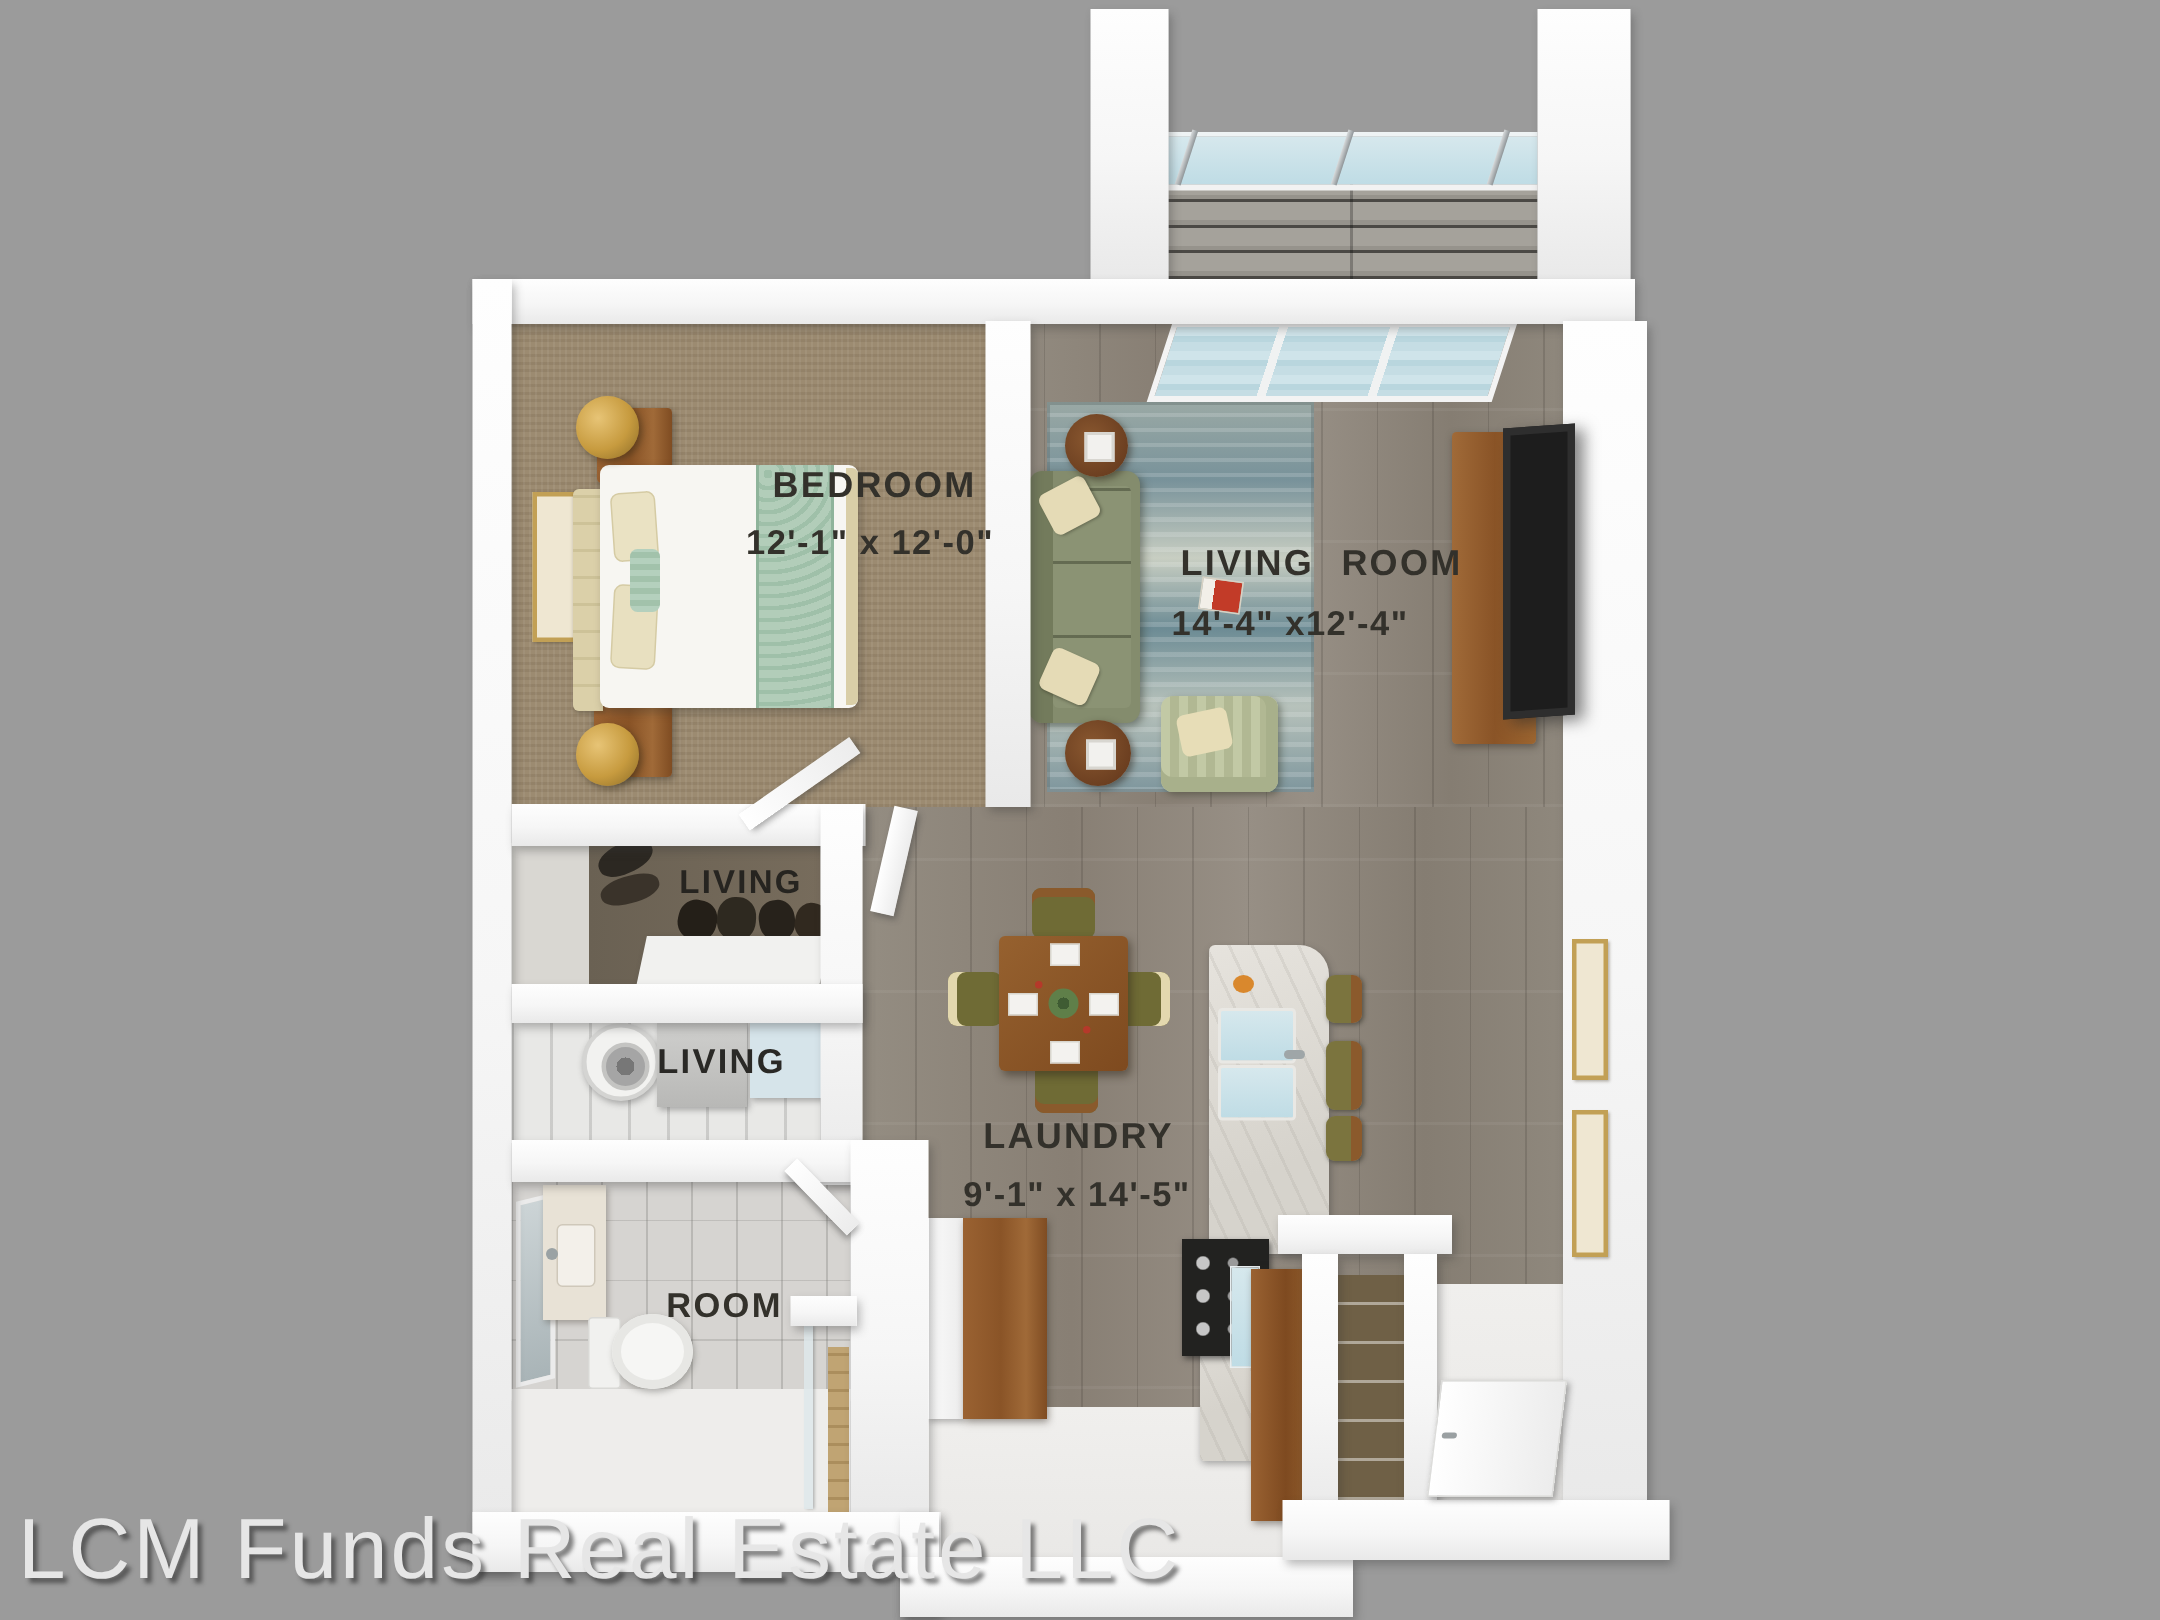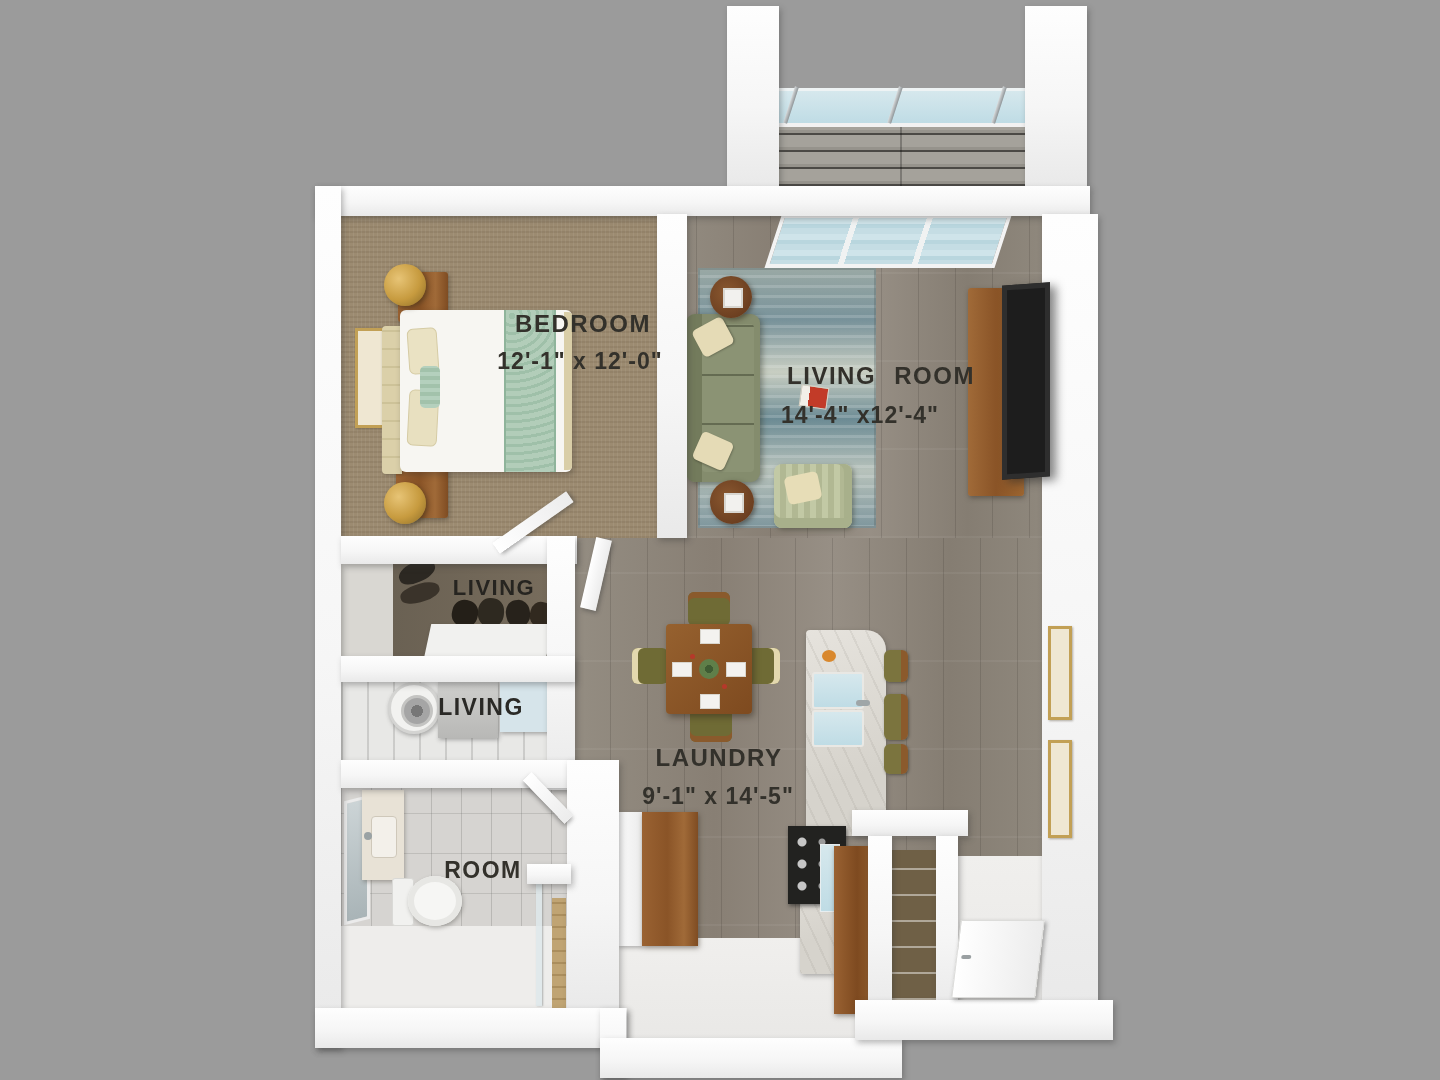--- a/index.html
+++ b/index.html
@@ -215,14 +215,15 @@
   <div class="label" style="left:583px;top:310px;">BEDROOM</div>
   <div class="dim" style="left:580px;top:348px;">12'-1" x 12'-0"</div>
   <div class="label" style="left:881px;top:362px;word-spacing:10px;">LIVING ROOM</div>
   <div class="dim" style="left:860px;top:402px;">14'-4" x12'-4"</div>
   <div class="label" style="left:494px;top:575px;font-size:22px;color:#262420;">LIVING</div>
   <div class="label" style="left:481px;top:694px;font-size:23px;color:#2a2926;">LIVING</div>
   <div class="label" style="left:719px;top:744px;">LAUNDRY</div>
   <div class="dim" style="left:718px;top:783px;">9'-1" x 14'-5"</div>
   <div class="label" style="left:483px;top:857px;font-size:23px;">ROOM</div>
 
+  <div class="watermark" style="left:12px;top:1000px;">LCM Funds Real Estate LLC</div>
 
 </div>
 
 </body></html>

